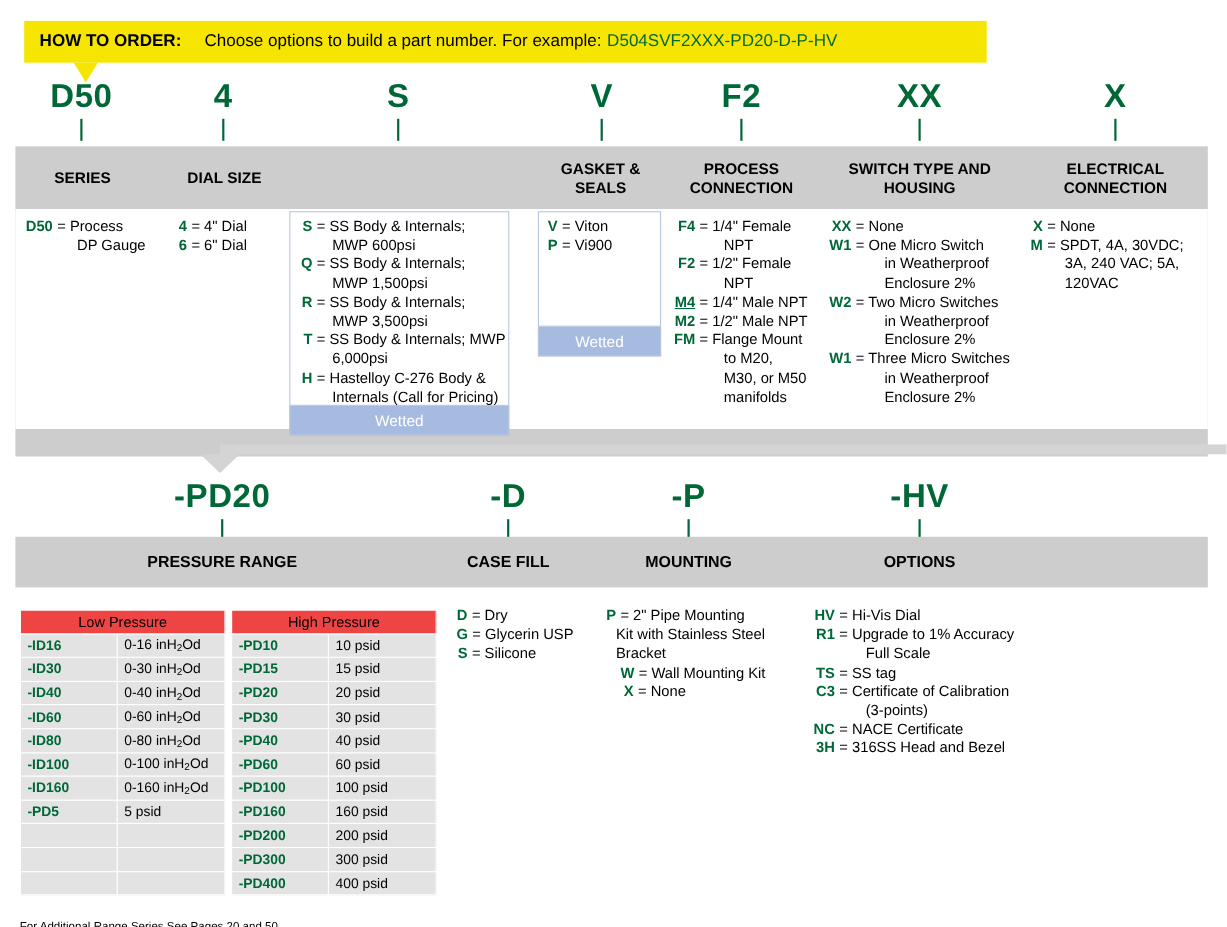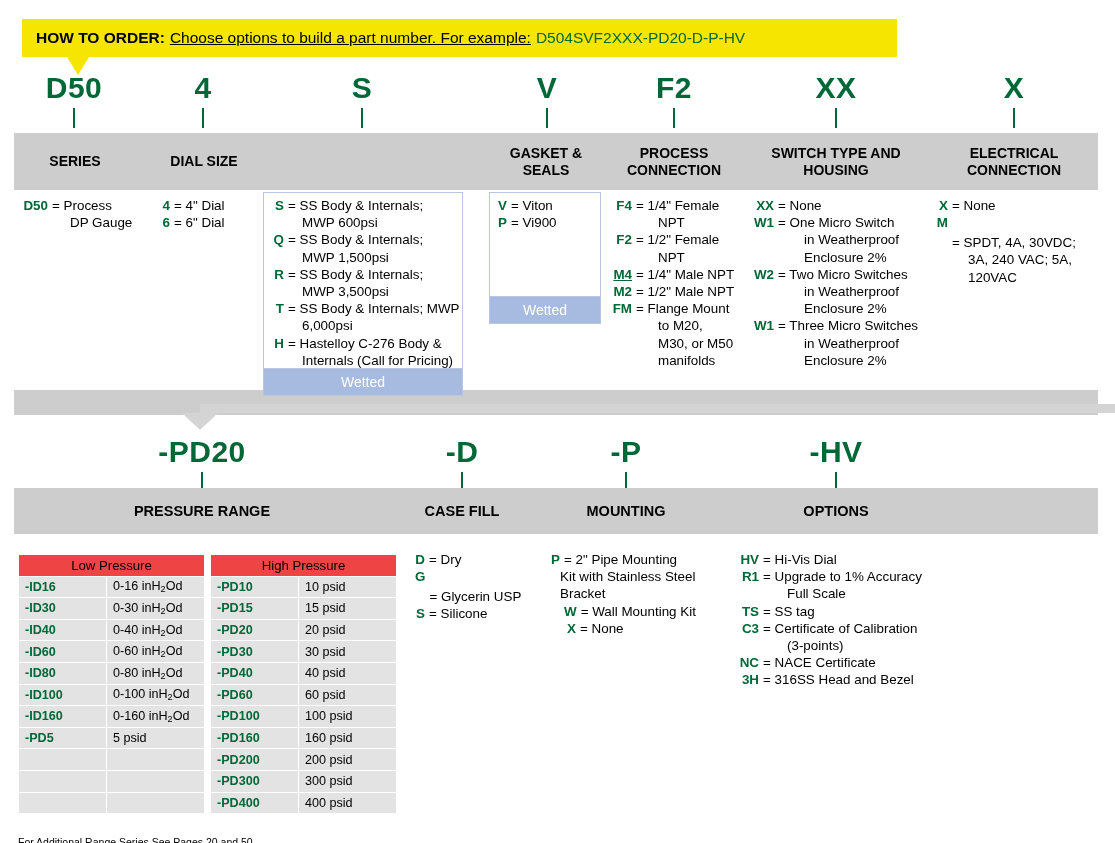--- a/index.html
+++ b/index.html
@@ -18,21 +18,21 @@
   .banner {
     position: absolute; left: 22px; top: 19px;
     width: 875px; height: 38px;
     background: #f5e500;
     display: flex; align-items: center;
     padding-left: 14px;
     font-size: 15.5px;
     white-space: nowrap;
   }
   .banner .lead { font-weight: bold; color: #000; }
-  .banner .mid  { color: #000; margin-left: 5px; text-decoration: underline; }
+  .banner .mid  { color: #000; margin-left: 21px; }
   .banner .pn   { color: #006837; margin-left: 5px; }
   .banner-tail {
     position: absolute; left: 67px; top: 57px;
     width: 0; height: 0;
     border-left: 11px solid transparent;
     border-right: 11px solid transparent;
     border-top: 18px solid #f5e500;
   }
 
   
@@ -337,21 +337,21 @@
       </div>
     </div>
 
   <div class="optcol" id="col-elec" style="left:936px; top:197px; width:160px;">
       <div class="opt">
         <span class="k" style="min-width: 12px;">X</span>
         <span class="v" style="padding-left: 4px;">= None</span>
       </div>
       <div class="opt">
         <span class="k" style="min-width: 12px;">M</span>
-        <span class="v" style="padding-left: 4px; margin-top: 20px;">= SPDT, 4A, 30VDC;<span class="ind" style="padding-left: 16px;">3A, 240 VAC; 5A,</span><span class="ind" style="padding-left: 16px;">120VAC</span></span>
+        <span class="v" style="padding-left: 4px;">= SPDT, 4A, 30VDC;<span class="ind" style="padding-left: 16px;">3A, 240 VAC; 5A,</span><span class="ind" style="padding-left: 16px;">120VAC</span></span>
       </div>
     </div>
 
   <div class="arrow-wrap">
     <div class="arrow-stem"></div>
     <div class="arrow-neck"></div>
     <div class="arrow-head"></div>
   </div>
 
   <div class="code-row2">
@@ -468,21 +468,21 @@
       </tbody>
   </table>
 
   <div class="optcol" id="col-casefill" style="left:415px; top:551px; width:140px;">
       <div class="opt">
         <span class="k" style="min-width: 10px;">D</span>
         <span class="v" style="padding-left: 4px;">= Dry</span>
       </div>
       <div class="opt">
         <span class="k" style="min-width: 10px;">G</span>
-        <span class="v" style="padding-left: 4px; margin-top: 20px;">= Glycerin USP</span>
+        <span class="v" style="padding-left: 4px;">= Glycerin USP</span>
       </div>
       <div class="opt">
         <span class="k" style="min-width: 10px;">S</span>
         <span class="v" style="padding-left: 4px;">= Silicone</span>
       </div>
     </div>
   <div class="optcol" id="col-mounting" style="left:548px; top:551px; width:178px;">
       <div class="opt">
         <span class="k" style="min-width: 12px;">P</span>
         <span class="v" style="padding-left: 4px;">= 2" Pipe Mounting<span class="ind" style="padding-left: 12px; margin-left: -16px;">Kit with Stainless Steel</span><span class="ind" style="padding-left: 12px; margin-left: -16px;">Bracket</span></span>

